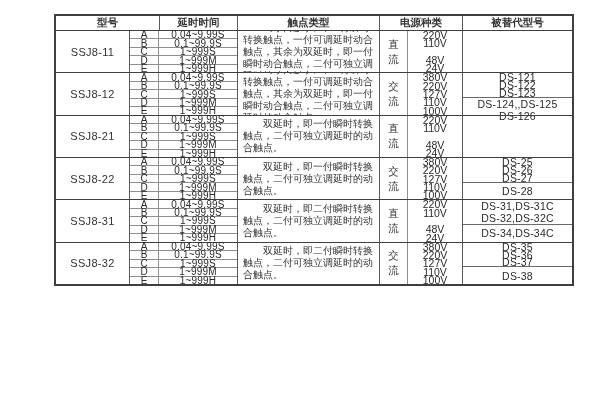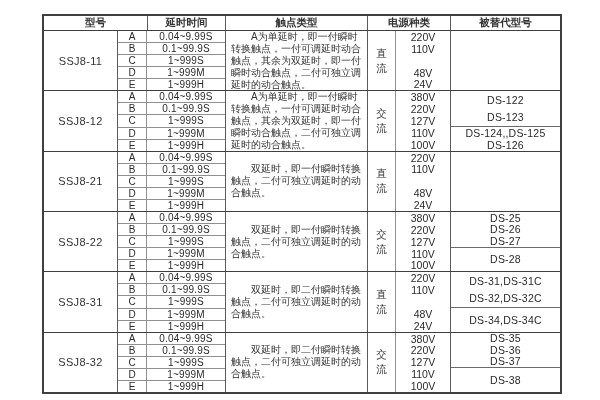--- a/index.html
+++ b/index.html
@@ -4,21 +4,21 @@
 <style>
   html,body{margin:0;padding:0;}
   body{
     width:600px;height:400px;position:relative;
     background:#ffffff;
     font-family:"Liberation Sans","DejaVu Sans",sans-serif;
     color:#2a2a2a;
     -webkit-font-smoothing:antialiased;
   }
   .tbl{
-    position:absolute;left:42px;top:14px;width:520px;height:380px;
+    position:absolute;left:54px;top:14px;width:520px;height:272px;
     border:2px solid #3f3f3f;
     box-sizing:border-box;
     display:flex;flex-direction:column;
     background:#fff;
   }
   
   .hdr{
     display:flex;height:14px;flex:none;
     border-bottom:1px solid #3f3f3f;
     font-size:10.5px;font-weight:bold;color:#333;
@@ -153,20 +153,21 @@
     <div class="b-dc">交流</div>
     <div class="b-volt">
       <div class="vline">380V</div>
       <div class="vline">220V</div>
       <div class="vline">127V</div>
       <div class="vline">110V</div>
       <div class="vline">100V</div>
     </div>
     <div class="b-rep">
       <div class="rep-top">
+        <div class="rep-item">DS-121</div>
         <div class="rep-item">DS-122</div>
         <div class="rep-item">DS-123</div>
       </div>
       <div class="rep-bottom">
         <div class="rep-item auto-hide">DS-124,,DS-125</div>
         <div class="rep-item auto-hide">DS-126</div>
       </div>
     </div>
   </div>
 

